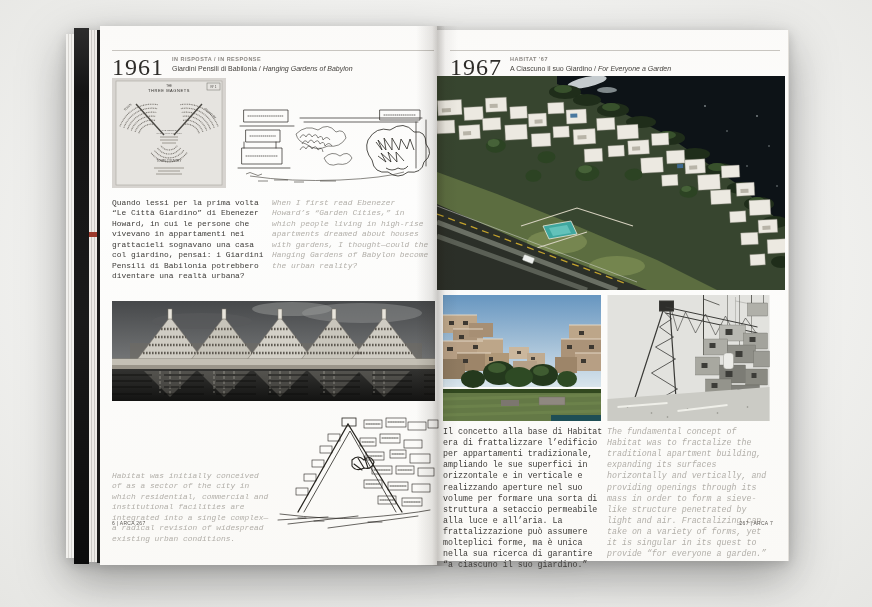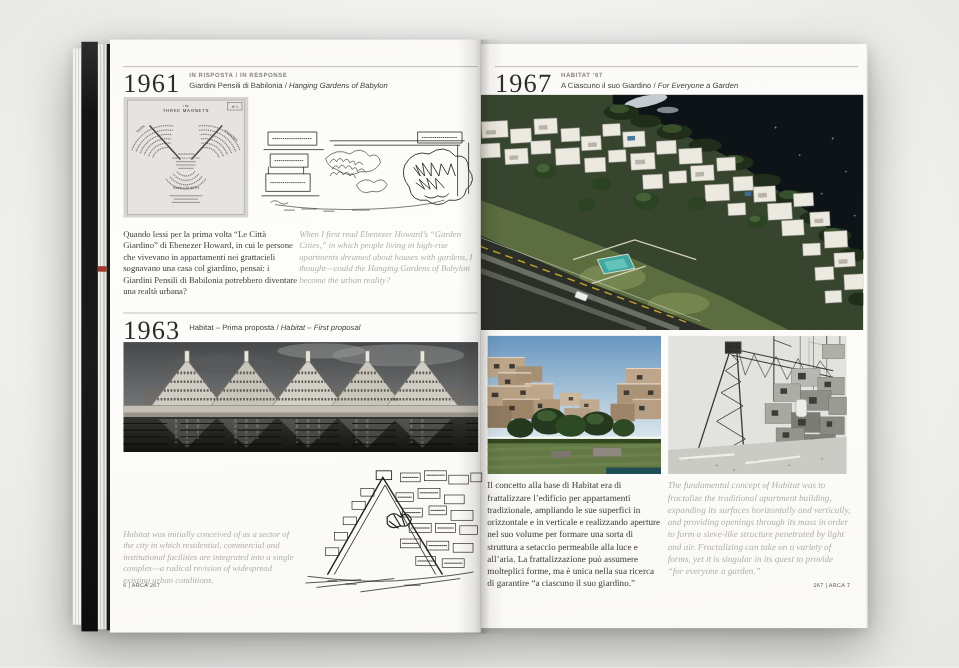--- a/index.html
+++ b/index.html
@@ -1,40 +1,40 @@
 <!DOCTYPE html>
 <html><head>
 <meta charset="utf-8">
 <style>
   *{margin:0;padding:0;box-sizing:border-box}
   html,body{width:872px;height:607px}
   body{position:relative;overflow:hidden;font-family:"Liberation Sans",sans-serif;
        background:radial-gradient(ellipse at 50% 45%, #fbfbfa 0%, #f1f1ef 60%, #e6e6e3 100%)}
-  .book{position:absolute;left:66px;top:36px;width:601px;height:540px;
+  .book{position:absolute;left:66px;top:26px;width:601px;height:540px;
         filter:drop-shadow(0 16px 24px rgba(0,0,0,.30)) drop-shadow(0 3px 6px rgba(0,0,0,.18))}
   .edge-pages{position:absolute;left:0;top:8px;width:8px;height:524px;
         background:repeating-linear-gradient(to right,#f2f1ee 0 2px,#d8d6d2 2px 3px)}
   .edge-cover{position:absolute;left:8px;top:2px;width:15px;height:536px;
         background:linear-gradient(to bottom,#2d2d2d,#141414 12%,#1a1a1a 55%,#0c0c0c)}
   .edge-inner{position:absolute;left:23px;top:4px;width:8px;height:532px;
         background:repeating-linear-gradient(to right,#edebe7 0 2px,#cac8c4 2px 3px)}
   .edge-black2{position:absolute;left:31px;top:4px;width:3px;height:533px;background:#1a1a19}
   .edge-red{position:absolute;left:23px;top:206px;width:8px;height:5px;background:#9c3a2c}
   .page{position:absolute;background:linear-gradient(176deg,#fbfaf8 0%,#fdfdfc 35%,#faf9f6 100%)}
   .page.left{left:34px;top:0;width:337px;height:539px}
   .page.right{left:371px;top:4px;width:352px;height:531px;border-right:1px solid #e2dfda}
   .spine{position:absolute;left:350px;top:0;width:42px;height:540px;z-index:6;pointer-events:none;
         background:linear-gradient(to right,rgba(25,18,10,0) 0%,rgba(25,18,10,.10) 38%,rgba(25,18,10,.22) 52%,rgba(25,18,10,.05) 70%,rgba(25,18,10,0) 100%)}
   .hdr{position:absolute;border-top:1px solid #c8c5c0;display:flex;gap:8px;z-index:2}
   .hdr .year{font:400 24px/1 "Liberation Serif",serif;color:#2e2c29;letter-spacing:1px;margin-top:4px}
   .hdr .ht{margin-top:4px}
   .kicker{font-weight:bold;font-size:5.5px;line-height:1.6;color:#8a8681;letter-spacing:.5px}
   .ttl{font-size:7px;line-height:1.5;color:#45423e}
   .ttl .en-t{font-style:italic}
-  .para{position:absolute;font-family:Liberation Serif, serif;font-size:7.9px;line-height:1.32;
+  .para{position:absolute;font-family:Liberation Mono, monospace;font-size:7.9px;line-height:1.32;
         color:#3d3b38;z-index:2}
   .para.en{font-style:italic;color:#b2afa9}
   .para.lg{font-size:8.3px;line-height:1.34}
   .foot{position:absolute;font-size:5px;color:#5a5753;letter-spacing:.3px;z-index:2}
   .ph{position:absolute;overflow:hidden;z-index:1}
   .ph svg{display:block;width:100%;height:100%}
 </style>
 </head>
 <body>
 
@@ -138,26 +138,20 @@
         <path d="M20 100 q40 6 90 4 q44 -2 64 -8"></path>
         <path d="M28 105 h10 M44 104 h14 M64 106 h10 M90 105 h16"></path>
         <path d="M16 98 q4 -3 8 0 q4 3 8 0"></path>
       </g>
     </svg>
   </div>
 
   <p class="para" style="left:46px;top:172px;width:158px">Quando lessi per la prima volta “Le Città Giardino” di Ebenezer Howard, in cui le persone che vivevano in appartamenti nei grattacieli sognavano una casa col giardino, pensai: i Giardini Pensili di Babilonia potrebbero diventare una realtà urbana?</p>
   <p class="para en" style="left:206px;top:172px;width:160px">When I first read Ebenezer Howard’s “Garden Cities,” in which people living in high-rise apartments dreamed about houses with gardens, I thought—could the Hanging Gardens of Babylon become the urban reality?</p>
 
-  <div class="hdr" style="left:46px;top:248px;width:322px;height:26px">
-    <span class="year">1963</span>
-    <span class="ht" style="margin-top:9px">
-      <div class="ttl"><span>Habitat – Prima proposta</span><span> / </span><span class="en-t">Habitat – First proposal</span></div>
-    </span>
-  </div>
 
   <div class="ph" style="left:46px;top:275px;width:323px;height:100px">
     <svg viewBox="0 0 323 100">
       <defs>
         <linearGradient id="sky63" x1="0" y1="0" x2="0" y2="1">
           <stop offset="0" stop-color="#46484a"></stop>
             <stop offset="1" stop-color="#77797a"></stop>
         </linearGradient>
         <linearGradient id="wat63" x1="0" y1="0" x2="0" y2="1">
           <stop offset="0" stop-color="#333331"></stop>

